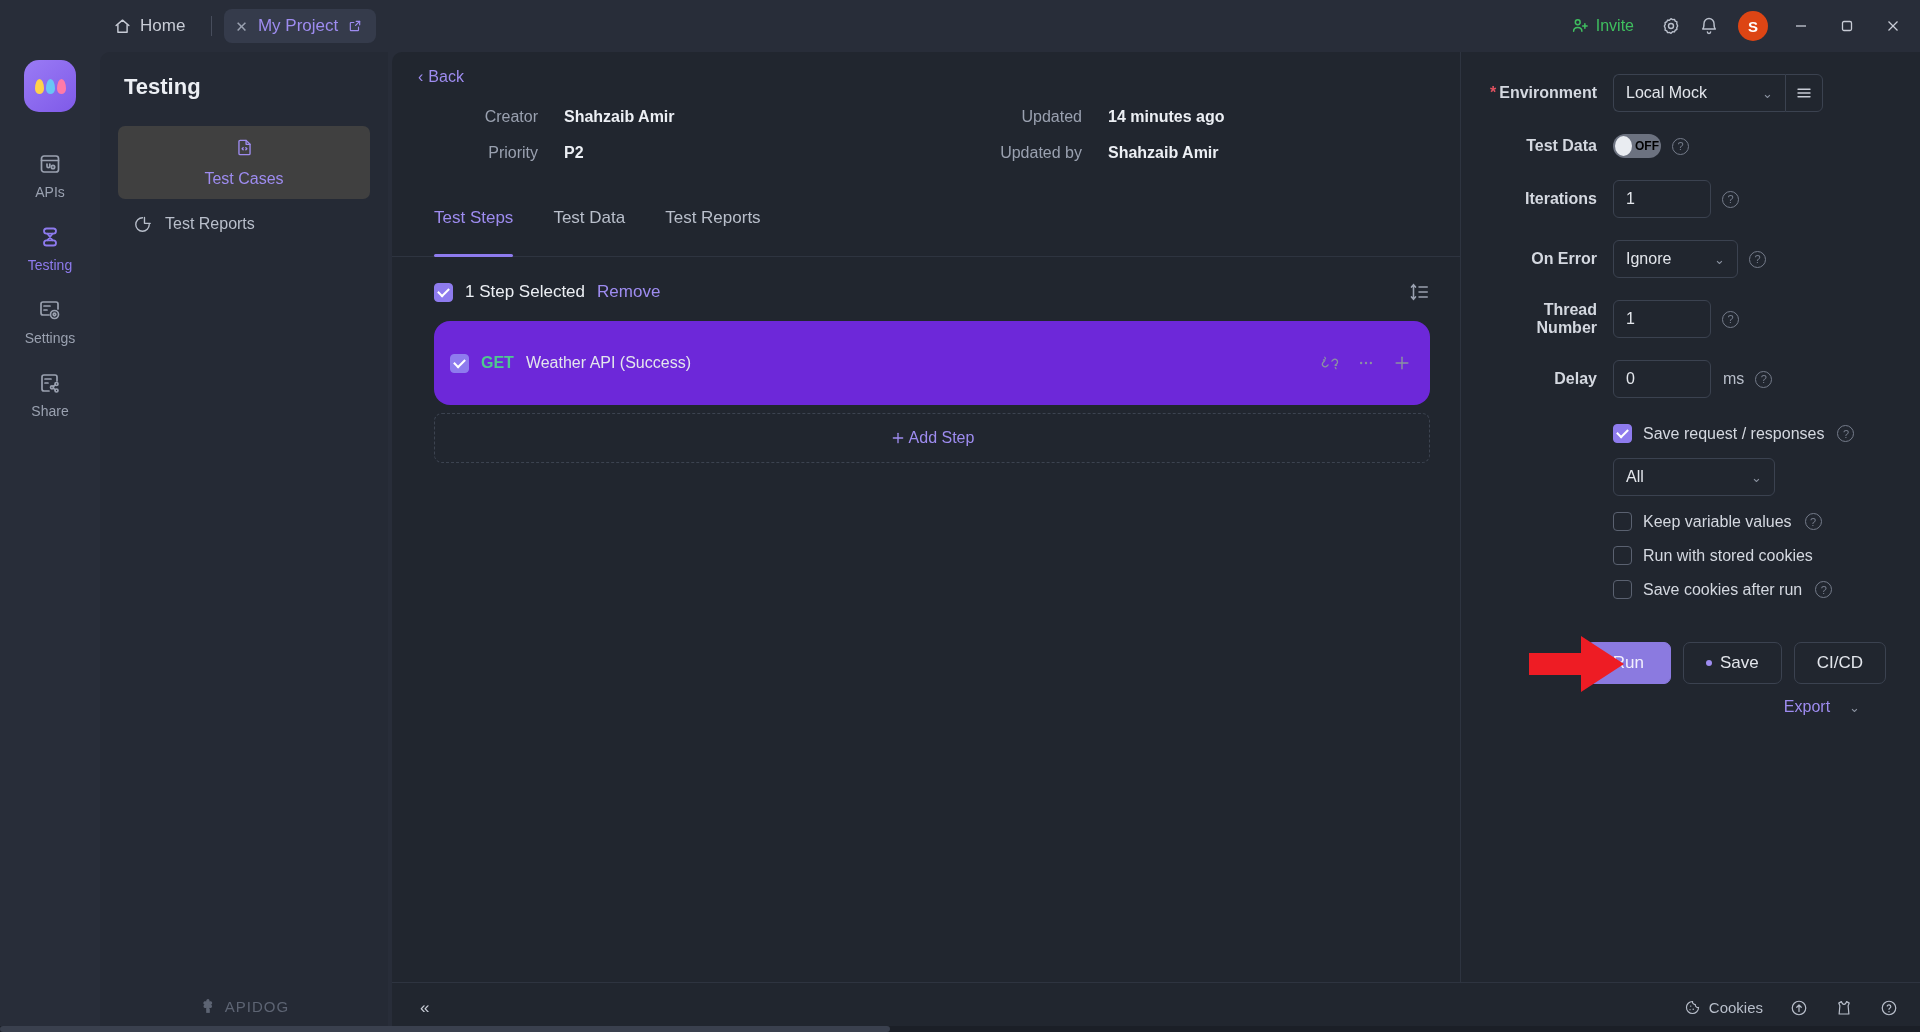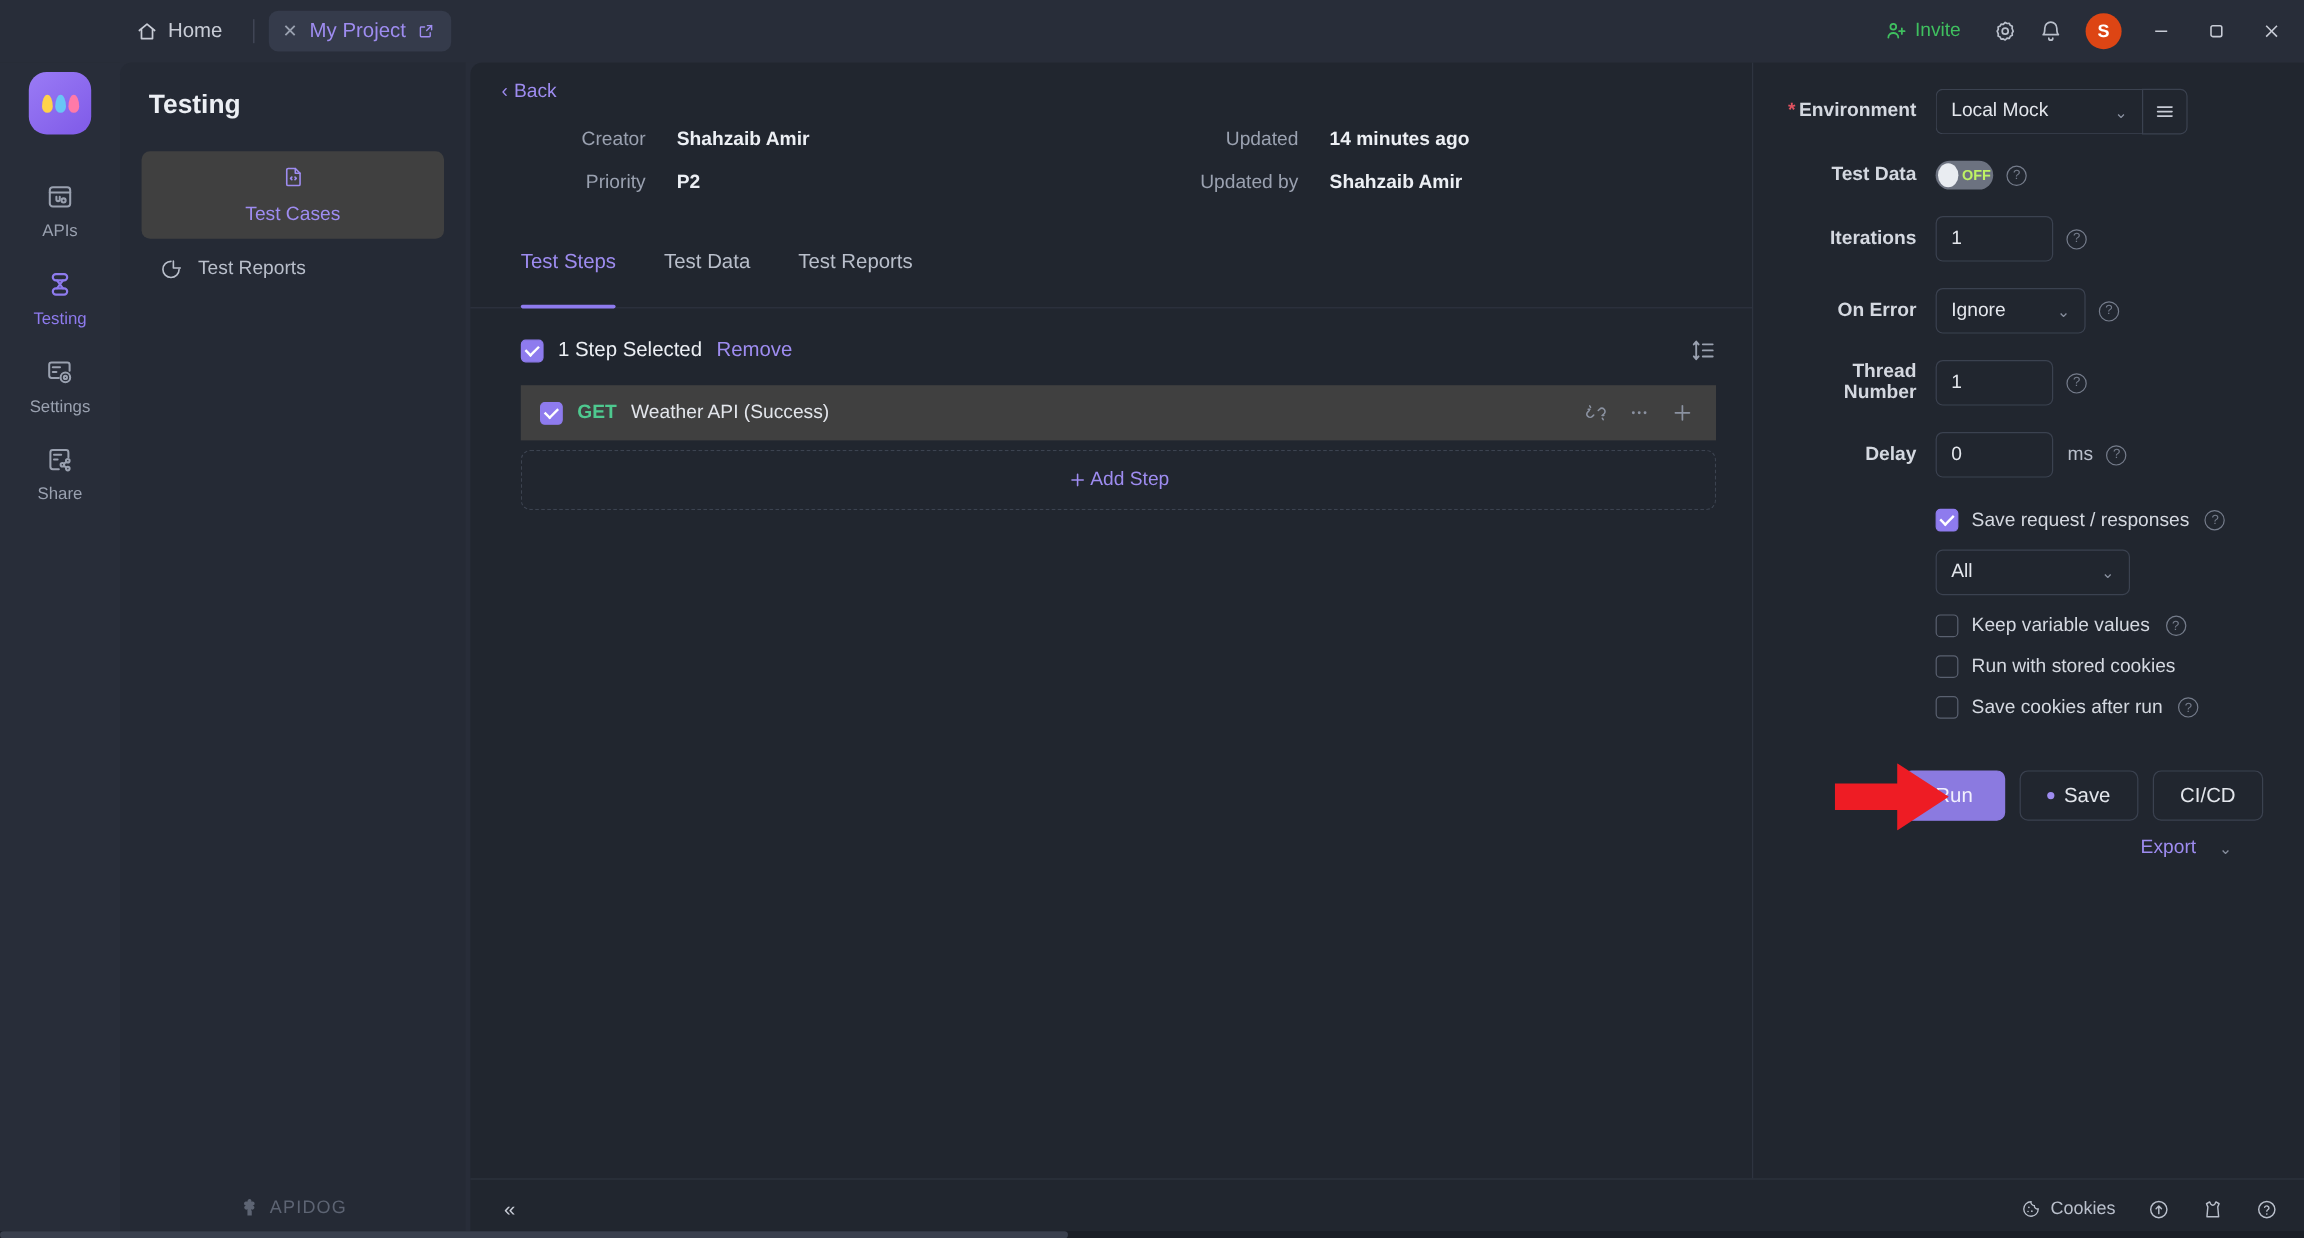--- a/index.html
+++ b/index.html
@@ -164,22 +164,22 @@
     content: ""; width: 5px; height: 9px; border: solid #fff; border-width: 0 2px 2px 0;
     transform: rotate(45deg) translate(-1px,-1px);
   }
   .steps-head-txt { color: #eceff4; font-size: 17px; }
   .remove-link { color: #9e8cf0; font-size: 17px; }
   .steps-head-spacer { flex: 1; }
   .sort-ico { color: #9aa1b0; width: 22px; height: 22px; }
 
   .step-row {
     display: flex; align-items: center; gap: 12px;
-    background: #404040; border-radius: 0;
-    padding: 11px 16px;
+    background: #6d28d9; border-radius: 16px;
+    padding: 30px 16px;
   }
   .verb { color: #4ec98f; font-size: 16px; font-weight: bold; }
   .step-name { color: #e3e6ec; font-size: 16px; }
   .step-spacer { flex: 1; }
   .step-ico { color: #8b92a1; width: 24px; height: 24px; display:flex; align-items:center; justify-content:center; }
   .add-step {
     margin-top: 8px;
     border: 1px dashed #3c4350; border-radius: 8px;
     height: 50px; display: flex; align-items: center; justify-content: center;
     gap: 3px; color: #9e8cf0; font-size: 16px;
@@ -209,21 +209,21 @@
   .env-select { width: 172px; border-radius: 6px 0 0 6px; border-right: none; }
   .env-burger {
     width: 38px; border: 1px solid #3b4250; border-radius: 0 6px 6px 0;
     display: flex; align-items: center; justify-content: center; color: #c8ccd6;
   }
   .toggle {
     width: 48px; height: 24px; border-radius: 12px; background: #6c7280;
     display: flex; align-items: center; padding: 2px; position: relative;
   }
   .toggle .knob { width: 20px; height: 20px; border-radius: 50%; background: #e9ecf1; }
-  .toggle .tlabel { color: #bef264; font-size: 12px; font-weight: bold; margin-left: 3px; }
+  .toggle .tlabel { color: #000000; font-size: 12px; font-weight: bold; margin-left: 3px; }
   .help {
     width: 17px; height: 17px; border-radius: 50%; border: 1.3px solid #757c8b;
     color: #757c8b; font-size: 11px; display: flex; align-items: center; justify-content: center;
     margin-left: 11px; flex: 0 0 17px;
   }
   .unit { color: #b9bfcb; font-size: 16px; margin-left: 12px; }
 
   .cfg-checks { padding-left: 128px; margin-top: 4px; }
   .chk-row { display: flex; align-items: center; gap: 11px; margin-bottom: 15px; }
   .chk-label { color: #d4d8e0; font-size: 16px; }

